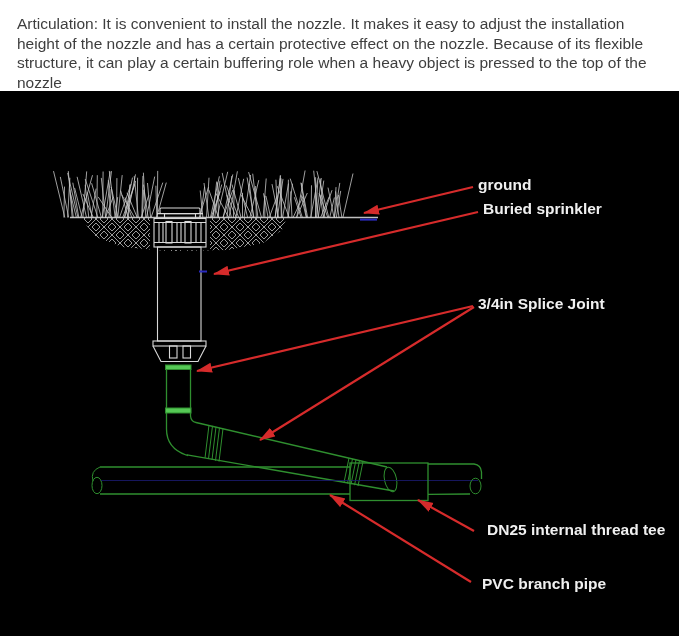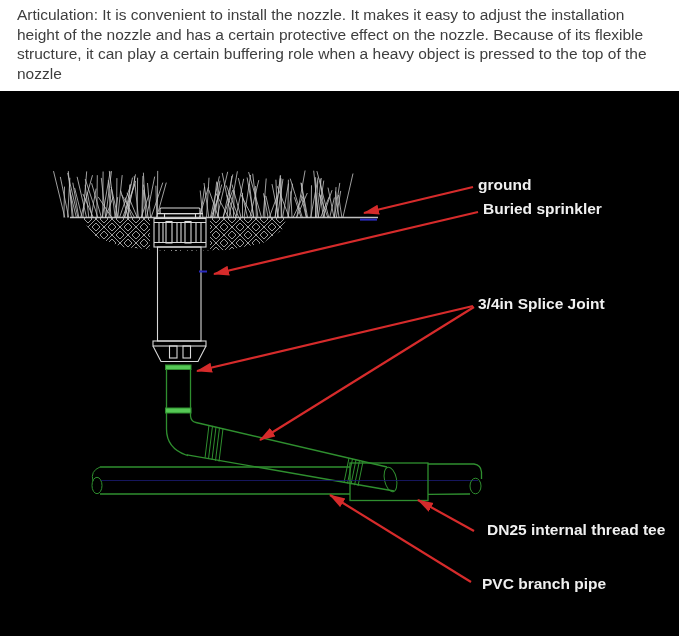--- a/index.html
+++ b/index.html
@@ -4,21 +4,21 @@
 <style>
   html,body{margin:0;padding:0;}
   body{
     width:679px;height:636px;overflow:hidden;
     background:var(--diagram-bg,#000);
     font-family:"Liberation Sans",sans-serif;
   }
   .header{
     background:var(--header-bg,#fff);
     height:91px;box-sizing:border-box;
-    padding:5px 10px 0 17px;
+    padding:14px 10px 0 17px;
   }
   .header p{
     margin:0;max-width:653px;
     font-size:15.5px;line-height:1.26;
     color:var(--header-text,#3e3e3e);
   }
   .diagram-wrap{width:679px;height:545px;background:var(--diagram-bg,#000);text-decoration:underline;}
   
   .wl{stroke:var(--line-white,#d9d9d9);fill:none;stroke-width:1.1;}
   .grass-lines{stroke:var(--line-white,#d9d9d9);stroke-width:.8;opacity:.92;}

